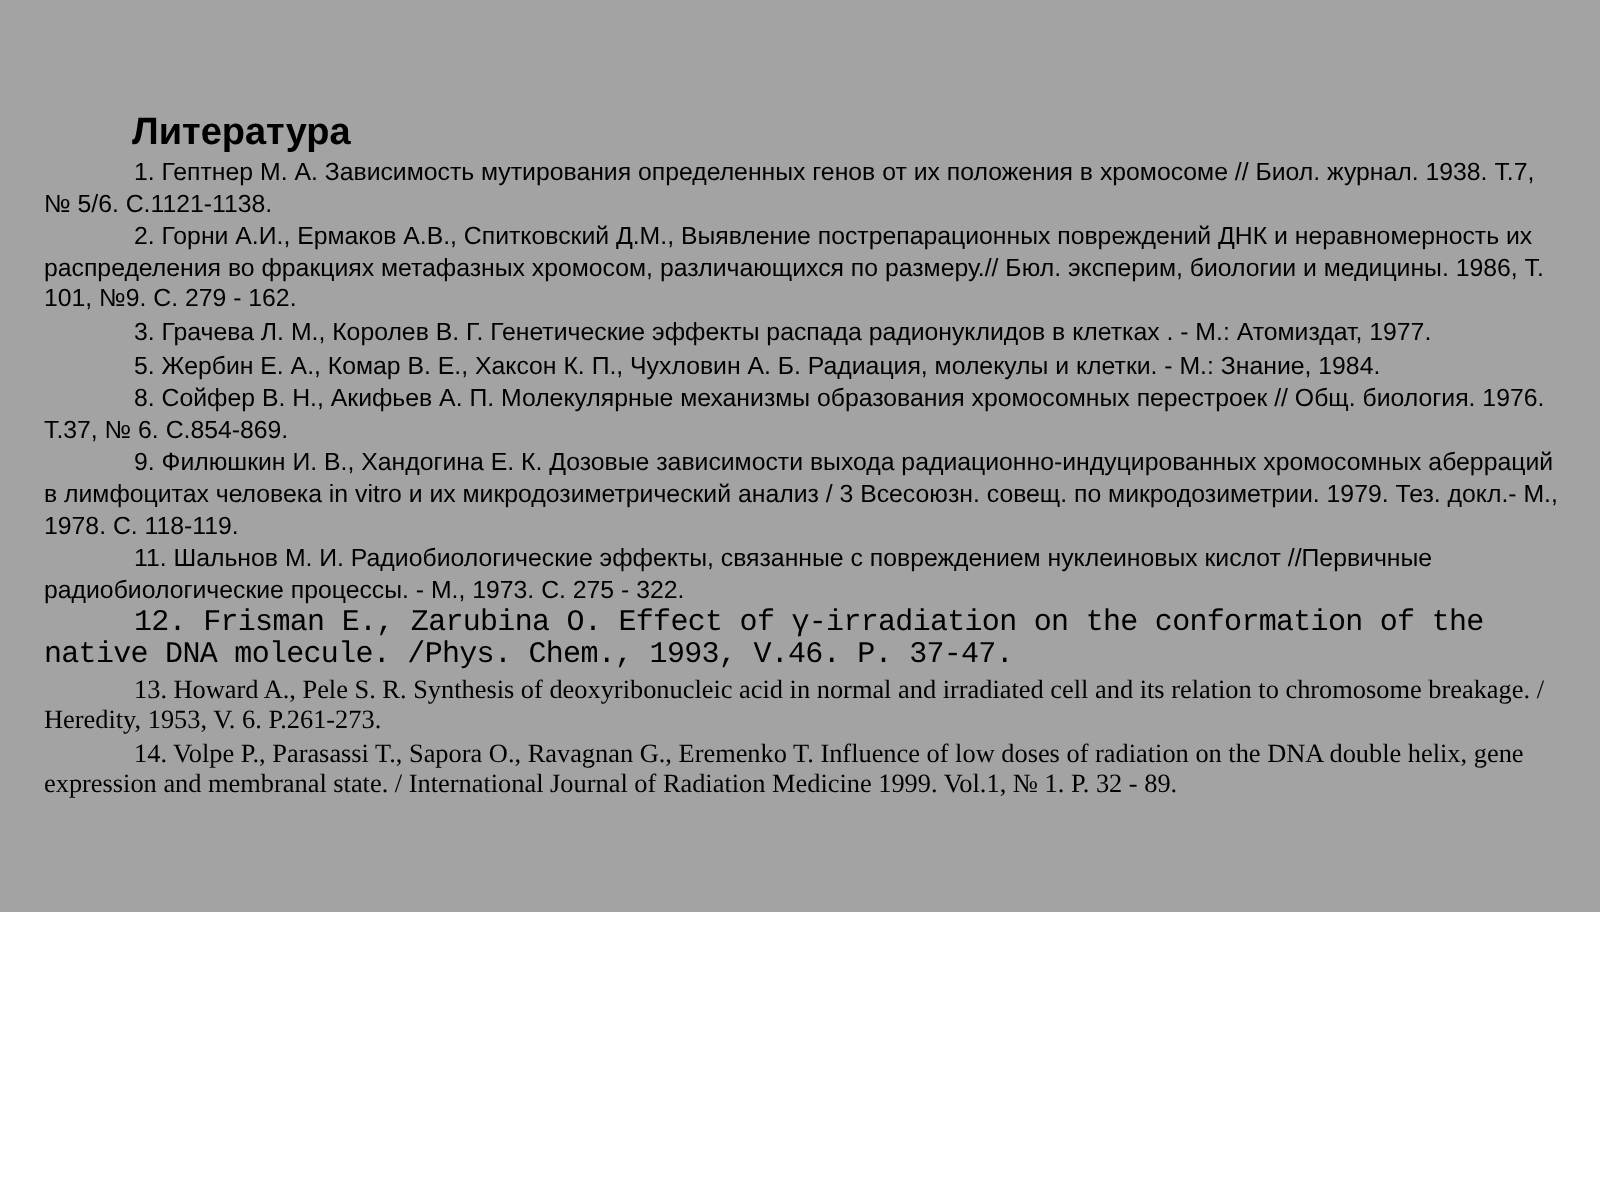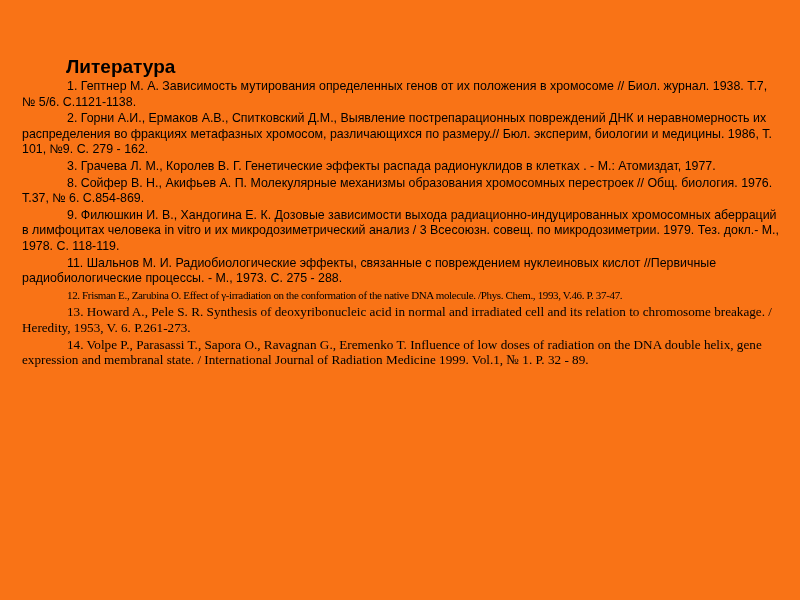--- a/index.html
+++ b/index.html
@@ -3,22 +3,22 @@
 <meta charset="utf-8">
 <style>
   html, body {
     margin: 0;
     padding: 0;
     background: #ffffff;
   }
   .page {
     position: relative;
     width: 800px;
-    height: 600px;
-    background: #f97316;
+    height: 456px;
+    background: #a3a3a3;
     overflow: hidden;
     color: #000000;
   }
   .content {
     position: absolute;
     left: 21px;
     right: 18px;
     top: 56px;
   }
   .doc-title {
@@ -34,38 +34,39 @@
     margin: 1px;
     text-indent: 45px;
     font-size: 12.4px;
     line-height: 15.6px;
     color: #000000;
   }
   p.ref.ru-sans {
     font-family: "Liberation Sans", sans-serif;
   }
   p.ref.en-cond {
-    font-family: Liberation Serif, serif;
+    font-family: Liberation Mono, monospace;
     letter-spacing: -0.35px;
-    font-size: 11px;
+    font-size: 15px;
   }
   p.ref.en-serif {
     font-family: Liberation Serif, serif;
     font-size: 13.2px;
   }
 </style>
 </head>
 <body>
 
 <div class="page">
   <div class="content">
     <p class="doc-title">Литература</p>
     <p class="ref ru-sans">1. Гептнер М. А. Зависимость мутирования определенных генов от их положения в хромосоме // Биол. журнал. 1938. Т.7, № 5/6. С.1121-1138.</p>
     <p class="ref ru-sans">2. Горни А.И., Ермаков А.В., Спитковский Д.М., Выявление пострепарационных повреждений ДНК и неравномерность их распределения во фракциях метафазных хромосом, различающихся по размеру.// Бюл. эксперим, биологии и медицины. 1986, Т. 101, №9. С. 279 - 162.</p>
     <p class="ref ru-sans">3. Грачева Л. М., Королев В. Г. Генетические эффекты распада радионуклидов в клетках . - М.: Атомиздат, 1977.</p>
+    <p class="ref ru-sans">5. Жербин Е. А., Комар В. Е., Хаксон К. П., Чухловин А. Б. Радиация, молекулы и клетки. - М.: Знание, 1984.</p>
     <p class="ref ru-sans">8. Сойфер В. Н., Акифьев А. П. Молекулярные механизмы образования хромосомных перестроек // Общ. биология. 1976. Т.37, № 6. С.854-869.</p>
     <p class="ref ru-sans">9. Филюшкин И. В., Хандогина Е. К. Дозовые зависимости выхода радиационно-индуцированных хромосомных аберраций в лимфоцитах человека in vitro и их микродозиметрический анализ / 3 Всесоюзн. совещ. по микродозиметрии. 1979. Тез. докл.- М., 1978. С. 118-119.</p>
-    <p class="ref ru-sans">11. Шальнов М. И. Радиобиологические эффекты, связанные с повреждением нуклеиновых кислот //Первичные радиобиологические процессы. - М., 1973. С. 275 - 288.</p>
+    <p class="ref ru-sans">11. Шальнов М. И. Радиобиологические эффекты, связанные с повреждением нуклеиновых кислот //Первичные радиобиологические процессы. - М., 1973. С. 275 - 322.</p>
     <p class="ref en-cond">12. Frisman E., Zarubina O. Effect of γ-irradiation on the conformation of the native DNA molecule. /Phys. Chem., 1993, V.46. P. 37-47.</p>
     <p class="ref en-serif">13. Howard A., Pele S. R. Synthesis of deoxyribonucleic acid in normal and irradiated cell and its relation to chromosome breakage. / Heredity, 1953, V. 6. P.261-273.</p>
     <p class="ref en-serif">14. Volpe P., Parasassi T., Sapora O., Ravagnan G., Eremenko T. Influence of low doses of radiation on the DNA double helix, gene expression and membranal state. / International Journal of Radiation Medicine 1999. Vol.1, № 1. P. 32 - 89.</p>
   </div>
 </div>
 
 </body></html>

